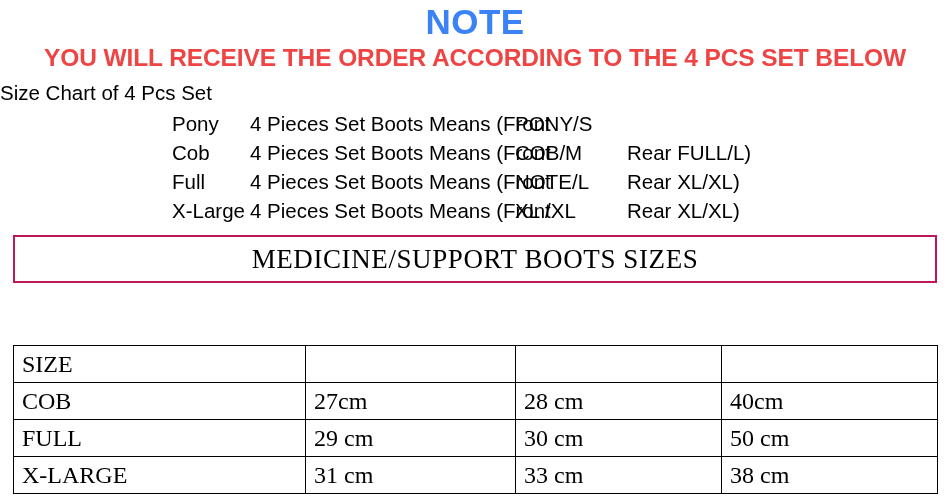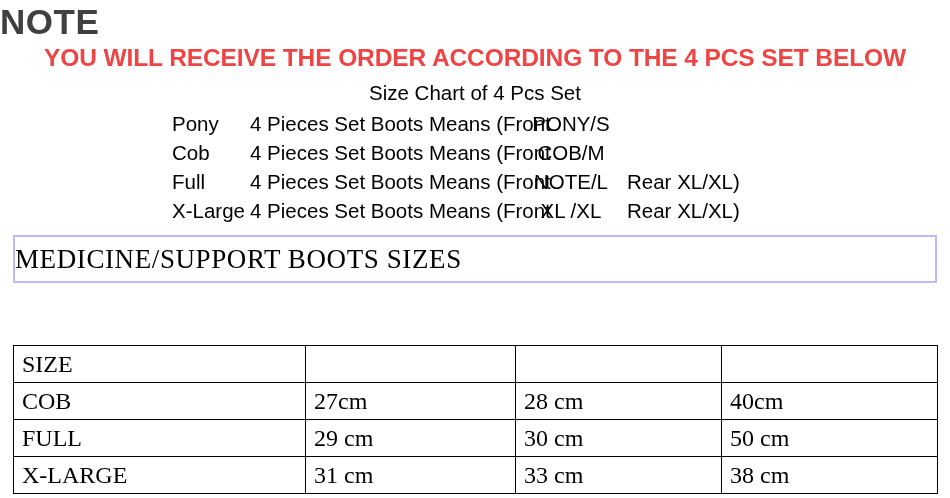--- a/index.html
+++ b/index.html
@@ -17,22 +17,22 @@
   }
   .page {
     width: 950px;
     height: 498px;
     position: relative;
     box-sizing: border-box;
   }
 
   
   .note-title {
-    text-align: left;
-    color: #404040;
+    text-align: center;
+    color: #3b82f6;
     font-weight: bold;
     font-size: 35px;
     line-height: 40px;
     letter-spacing: 0.5px;
     margin: 2px 0 0 0;
     font-family: "Liberation Sans", sans-serif;
   }
   .note-sub {
     text-align: center;
     color: #ef4444;
@@ -40,51 +40,50 @@
     font-size: 24.5px;
     line-height: 30px;
     letter-spacing: -0.1px;
     margin: 1px 0 0 0;
     white-space: nowrap;
     font-family: "Liberation Sans", sans-serif;
   }
 
   
   .chart-caption {
-    text-align: center;
     font-size: 20.5px;
     line-height: 26px;
     margin-top: 7px;
     font-family: "Liberation Sans", sans-serif;
   }
   .set-list {
     margin: 3px 0 0 0;
     padding: 0;
     list-style: none;
   }
   .set-row {
     display: flex;
     font-size: 20.5px;
     line-height: 29px;
     padding-left: 172px;
     white-space: nowrap;
   }
   .c-size   { width: 78px; flex: none; }
   .c-means  { width: 265px; flex: none; }
-  .c-front  { width: 112px; flex: none; text-align: center; }
+  .c-front  { width: 112px; flex: none; }
   .c-rear   { width: 140px; flex: none; }
 
   
   .banner {
     margin: 10px 13px 0 13px;
-    border: 2px solid #c4b5fd;
+    border: 2px solid #be185d;
     height: 44px;
     display: flex;
     align-items: center;
-    justify-content: flex-start;
+    justify-content: center;
   }
   .banner-text {
     font-family: "Liberation Serif", serif;
     font-size: 27px;
     letter-spacing: 0.6px;
   }
 
   
   .gap { height: 62px; }
 
@@ -123,20 +122,21 @@
   <ul class="set-list">
     <li class="set-row">
       <span class="c-size">Pony</span>
       <span class="c-means">4 Pieces Set Boots Means (Front</span>
       <span class="c-front">PONY/S</span>
     </li>
     <li class="set-row">
       <span class="c-size">Cob</span>
       <span class="c-means">4 Pieces Set Boots Means (Front</span>
       <span class="c-front">COB/M</span>
+      <span class="c-rear">Rear FULL/L)</span>
     </li>
     <li class="set-row">
       <span class="c-size">Full</span>
       <span class="c-means">4 Pieces Set Boots Means (Front</span>
       <span class="c-front">NOTE/L</span>
       <span class="c-rear">Rear XL/XL)</span>
     </li>
     <li class="set-row">
       <span class="c-size">X-Large</span>
       <span class="c-means">4 Pieces Set Boots Means (Front</span>

